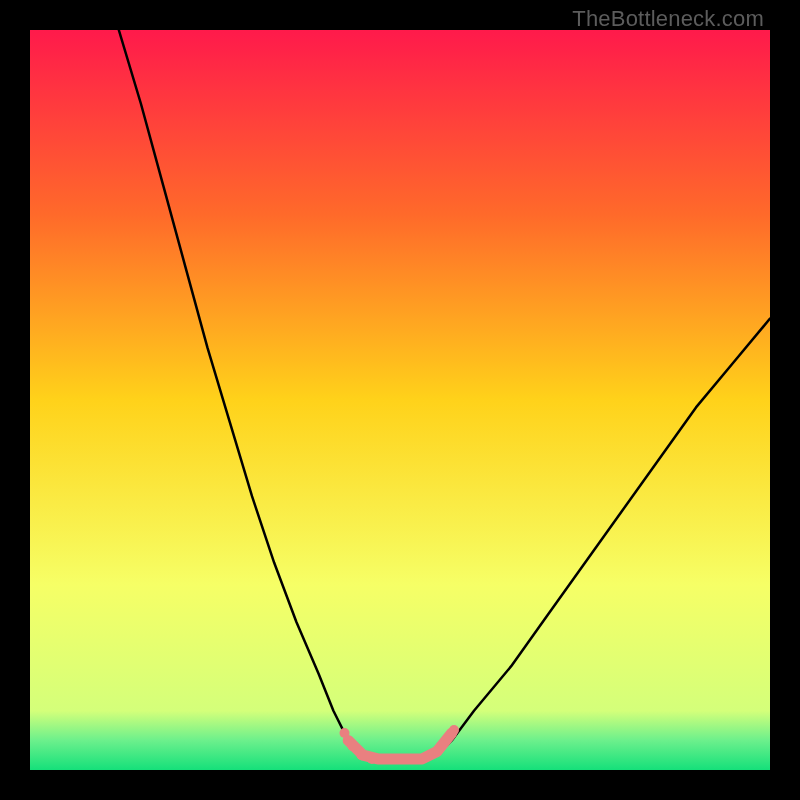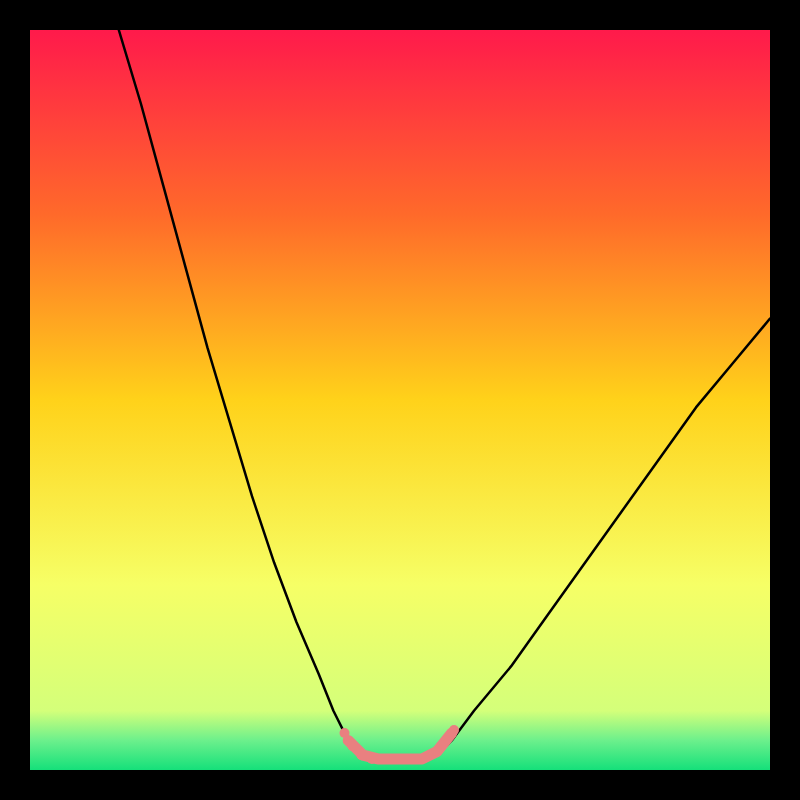--- a/index.html
+++ b/index.html
@@ -34,20 +34,21 @@
     color: #5c5c5c;
     letter-spacing: 0.2px;
   }
   svg { display: block; }
 </style>
 </head>
 <body>
 
 <div class="frame">
 
+  <div class="watermark">TheBottleneck.com</div>
 
   <div class="plot">
     <svg id="chart-svg" viewBox="0 0 740 740" width="740" height="740">
       <defs>
         <linearGradient id="bg-grad" x1="0" y1="0" x2="0" y2="1">
             <stop offset="0%" stop-color="#ff1a4b"></stop>
             <stop offset="25%" stop-color="#ff6a2a"></stop>
             <stop offset="50%" stop-color="#ffd21a"></stop>
             <stop offset="75%" stop-color="#f6ff66"></stop>
             <stop offset="92%" stop-color="#d4ff7a"></stop>

